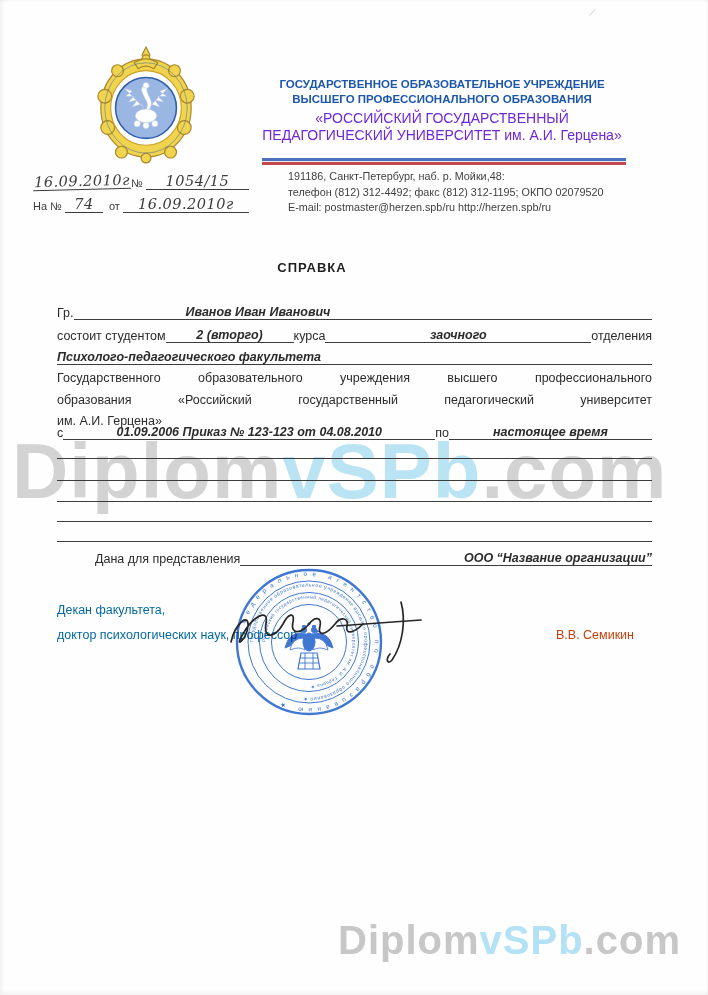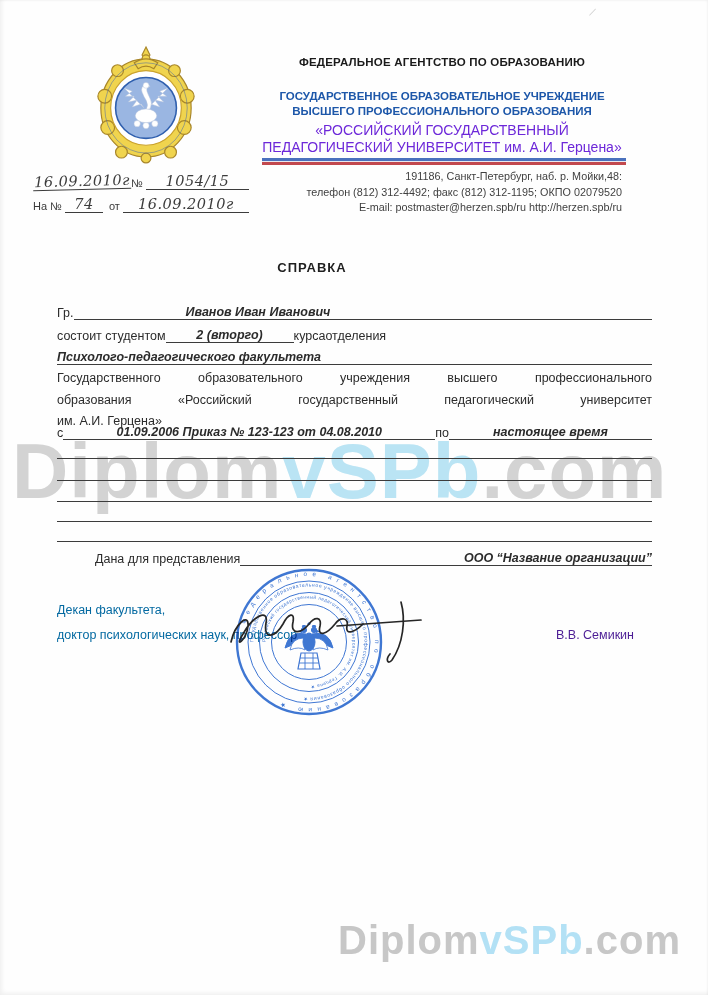--- a/index.html
+++ b/index.html
@@ -16,36 +16,36 @@
   .hdr .univ{margin-top:3px;font-size:14px;color:#6d28d9;line-height:16.5px;}
   .flag{position:absolute;left:262px;top:158px;width:364px;height:7px;
     background:linear-gradient(180deg,#4a71bd 0 36%,#e9e9f0 36% 55%,#c2494e 55% 100%);}
   
   .refblk{position:absolute;left:33px;top:167px;width:216px;font-size:11px;color:#3a3a3a;}
   .refrow{display:flex;align-items:flex-end;height:23px;}
   .hand{font-family:"DejaVu Serif",serif;font-style:italic;font-size:14.5px;color:#3c3c3c;letter-spacing:.5px;white-space:nowrap;}
   .uline{border-bottom:1.2px solid #3c3c3c;text-align:center;}
   .refrow .lbl{padding:0 3px 1px 0;white-space:nowrap;}
   
-  .contact{position:absolute;left:288px;top:169px;width:334px;text-align:right;
+  .contact{position:absolute;left:288px;top:169px;width:334px;text-align:left;
     font-size:10.8px;color:#3f3f3f;line-height:15.5px;}
   
   .title{position:absolute;left:57px;top:260px;width:510px;text-align:center;
     font-size:13px;font-weight:bold;letter-spacing:1px;color:#1f1f1f;}
   
   .form{position:absolute;left:57px;top:0;width:595px;font-size:12.5px;color:#2b2b2b;}
   .row{position:absolute;left:0;width:595px;display:flex;align-items:flex-end;}
   .cell{border-bottom:1.4px solid #3c3c3c;}
   .fill{font-weight:bold;font-style:italic;white-space:nowrap;}
   .grow{flex:1;}
   .jline{text-align:justify;text-align-last:justify;}
   .blank{position:absolute;left:57px;width:595px;height:11px;border-bottom:1.4px solid #3c3c3c;}
   
   .dean{position:absolute;left:57px;font-size:12.5px;color:#0369a1;}
-  .semikin{position:absolute;left:556px;top:628px;font-size:12.5px;color:#4c1d95;}
+  .semikin{position:absolute;left:556px;top:628px;font-size:12.5px;color:#c2410c;}
   .stamp{position:absolute;left:234px;top:567px;width:150px;height:150px;mix-blend-mode:multiply;opacity:.92;}
   .scrawl{position:absolute;left:225px;top:596px;width:210px;height:75px;}
   
   .wm{position:absolute;font-weight:bold;white-space:nowrap;letter-spacing:1px;}
   .wm-mid{left:12px;top:426px;font-size:78px;}
   .wm-bot{left:338px;top:918px;font-size:40px;}
   .wm .g{color:#c7c7c7;}
   .wm .b{color:#b3e1f5;}
   .wm-mid .g{color:rgba(160,160,160,.45);}
   .wm-mid .b{color:rgba(130,205,235,.55);}
@@ -88,21 +88,20 @@
       <path d="M55 40 q-6 2 -4 8 q2 5 4 8 q3 5 0 10 l4 -1 q3 -6 0 -11 q-2 -4 -3 -7 q-1 -4 3 -5 q-2 -3 -4 -2 z"></path>
       <circle cx="55" cy="41" r="3"></circle>
       <ellipse cx="55" cy="72" rx="11" ry="7"></ellipse>
       <circle cx="46" cy="80" r="3.2"></circle>
         <circle cx="55" cy="82" r="3.2"></circle>
         <circle cx="64" cy="80" r="3.2"></circle>
     </g>
   </svg>
 
   <div class="hdr">
-    <div class="agency">ФЕДЕРАЛЬНОЕ АГЕНТСТВО ПО ОБРАЗОВАНИЮ</div>
     <div class="inst">
       <div>ГОСУДАРСТВЕННОЕ ОБРАЗОВАТЕЛЬНОЕ УЧРЕЖДЕНИЕ</div>
       <div>ВЫСШЕГО ПРОФЕССИОНАЛЬНОГО ОБРАЗОВАНИЯ</div>
     </div>
     <div class="univ">
       <div>«РОССИЙСКИЙ ГОСУДАРСТВЕННЫЙ</div>
       <div>ПЕДАГОГИЧЕСКИЙ УНИВЕРСИТЕТ им. А.И. Герцена»</div>
     </div>
   </div>
   <div class="flag"></div>
@@ -132,20 +131,21 @@
 
   <div class="form">
     <div class="row" style="top:299px;height:21px;">
       <span>Гр.</span>
       <span class="cell grow" style="text-align:left;padding-left:112px;"><span class="fill">Иванов Иван Иванович</span></span>
     </div>
     <div class="row" style="top:322px;height:21px;">
       <span>состоит студентом</span>
       <span class="cell" style="width:128px;text-align:center;"><span class="fill">2 (вторго)</span></span>
       <span>курса</span>
+      <span class="cell grow" style="text-align:center;"><span class="fill">заочного</span></span>
       <span>отделения</span>
     </div>
     <div class="row" style="top:344px;height:21px;">
       <span class="cell grow" style=""><span class="fill">Психолого-педагогического факультета</span></span>
     </div>
     <div style="position:absolute;top:368px;left:0;width:595px;line-height:21.5px;">
       <div class="jline">Государственного образовательного учреждения высшего профессионального</div>
       <div class="jline">образования «Российский государственный педагогический университет</div>
       <div>им. А.И. Герцена»</div>
     </div>

